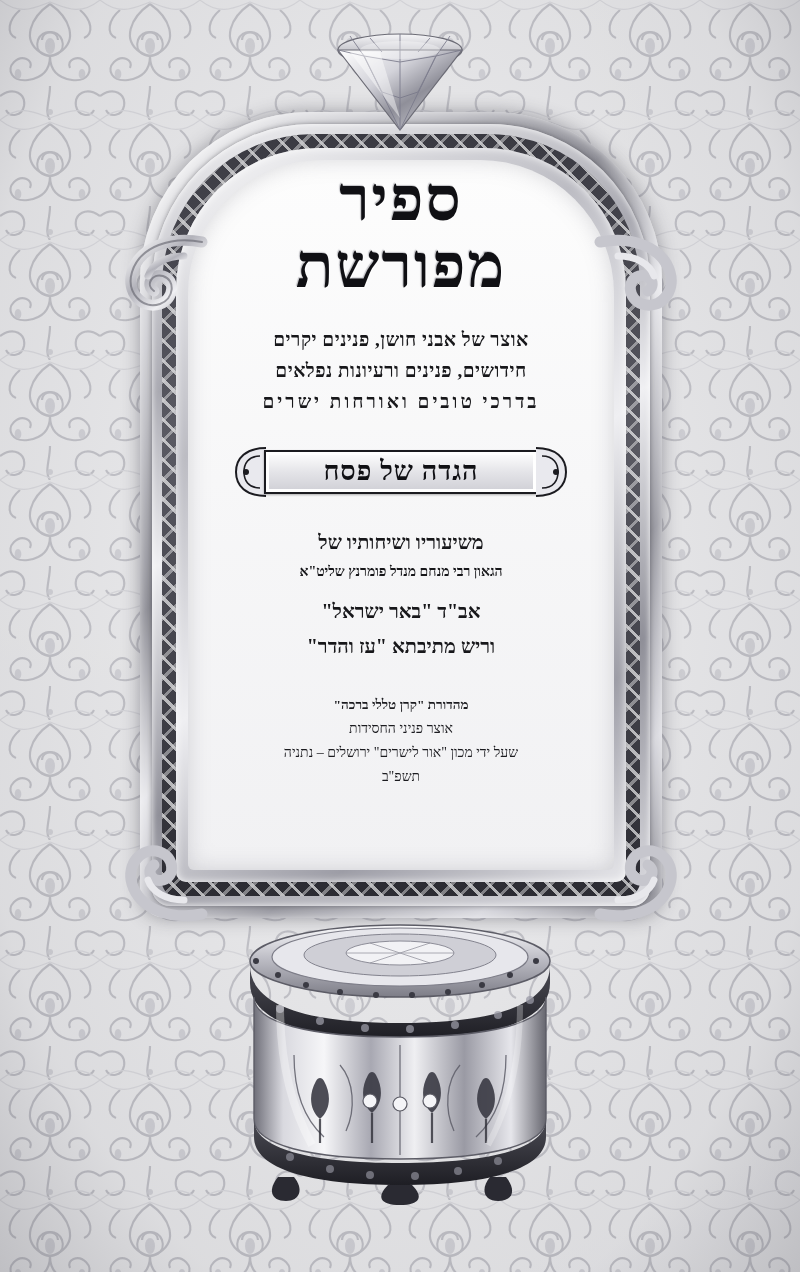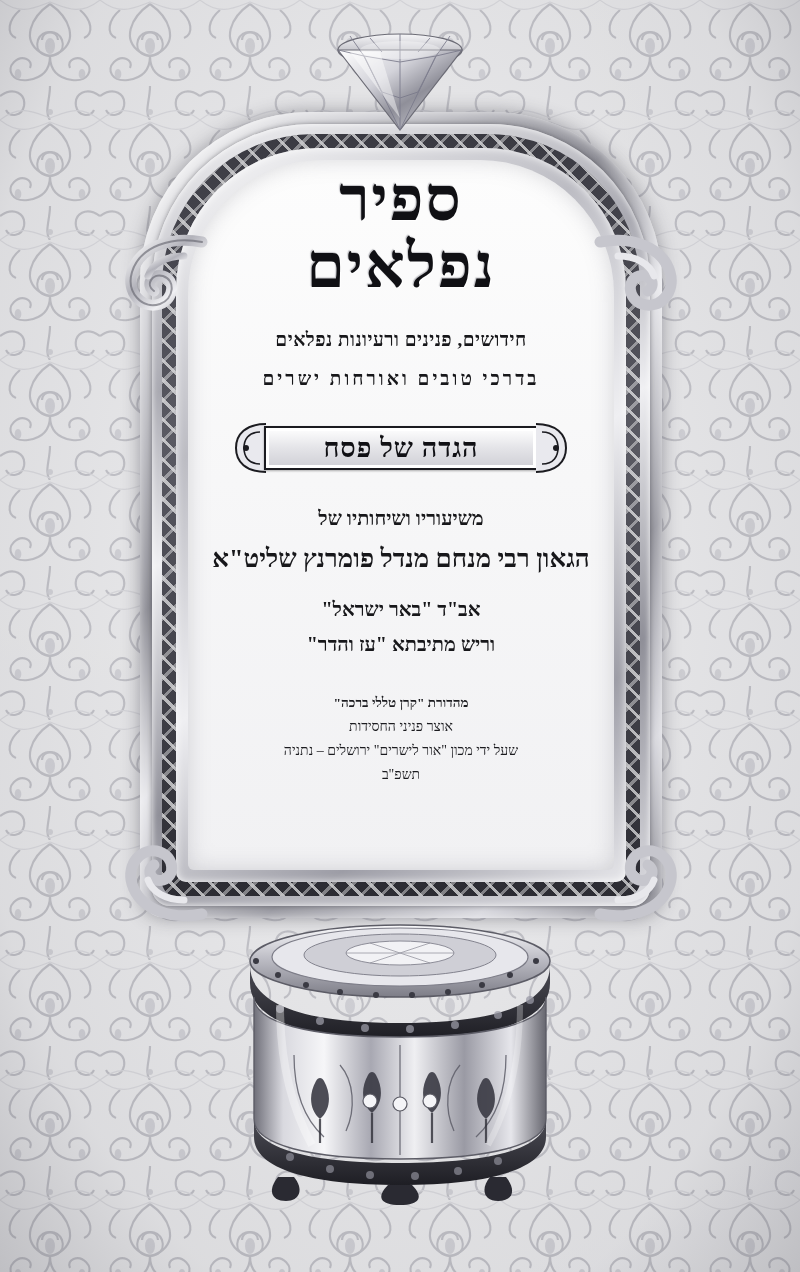--- a/index.html
+++ b/index.html
@@ -172,21 +172,21 @@
   }
   .title-main .l2 { display: block; margin-top: 8px; }
   .subtitle {
     margin-top: 28px;
     font-size: 19px;
     line-height: 1.65;
     font-weight: bold;
     letter-spacing: .5px;
   }
   .subtitle div { white-space: nowrap; }
-  .subtitle .wide { letter-spacing: 3px; margin-top: 8px; }
+  .subtitle .wide { letter-spacing: 3px; }
 
   
   .banner-wrap {
     margin: 26px auto 0;
     width: 330px;
     height: 56px;
     position: relative;
   }
   .banner-bar {
     position: absolute;
@@ -217,21 +217,21 @@
   .banner-left { left: -2px; }
   .banner-right { right: -2px; transform: scaleX(-1); }
 
   .author-block {
     margin-top: 25px;
     font-size: 20px;
     line-height: 1.75;
     font-weight: bold;
   }
   .author-block .big {
-    font-size: 26px;
+    font-size: 14px;
   }
   .author-block .line-sp { margin-top: 10px; }
 
   .imprint {
     margin-top: 30px;
     font-size: 13.5px;
     line-height: 1.7;
     font-weight: bold;
     color: #1b1b1f;
   }
@@ -373,24 +373,25 @@
         <path d="M50 12 L62 26 M110 12 L98 26"></path>
       </g>
       <path d="M30 26 L60 26 L80 92 Z" fill="#ffffff" opacity=".45"></path>
       <ellipse cx="80" cy="24" rx="40" ry="9" fill="#ffffff" opacity=".35"></ellipse>
     </svg>
   </div>
 
   <div class="content">
     <div class="title-main">
       <span>ספיר</span>
-      <span class="l2">נפלאים</span>
+      <span class="l2">מפורשת</span>
     </div>
 
     <div class="subtitle">
+      <div>אוצר של אבני חושן, פנינים יקרים</div>
       <div>חידושים, פנינים ורעיונות נפלאים</div>
       <div class="wide">בדרכי  טובים  ואורחות  ישרים</div>
     </div>
 
     <div class="banner-wrap">
       <div class="banner-end banner-left">
         <svg viewBox="0 0 34 56" xmlns="http://www.w3.org/2000/svg">
           <path d="M32 4 C12 4 2 14 2 28 C2 42 12 52 32 52" fill="#e9e9ee" stroke="#1b1b20" stroke-width="2"></path>
           <path d="M26 12 C14 12 10 20 10 28 C10 36 14 44 26 44" fill="none" stroke="#1b1b20" stroke-width="1.6"></path>
           <circle cx="12" cy="28" r="3" fill="#1b1b20"></circle>

